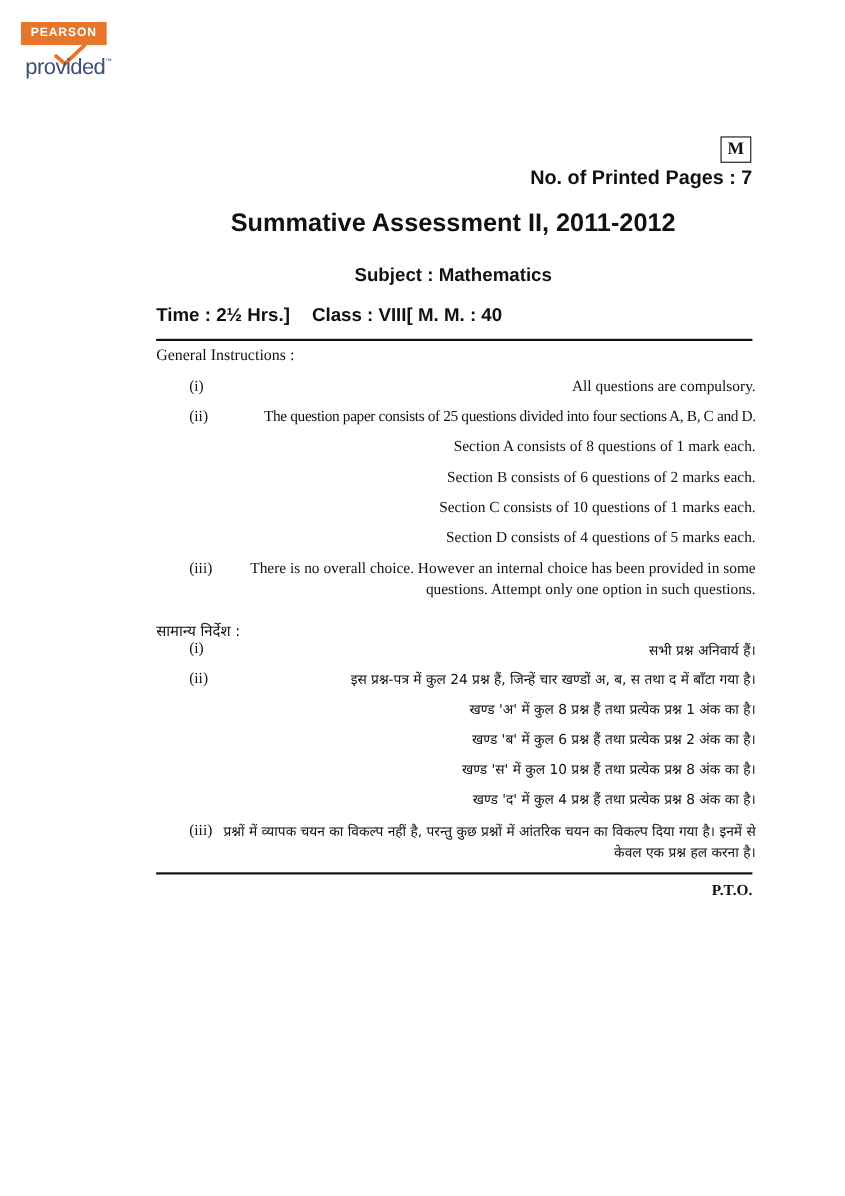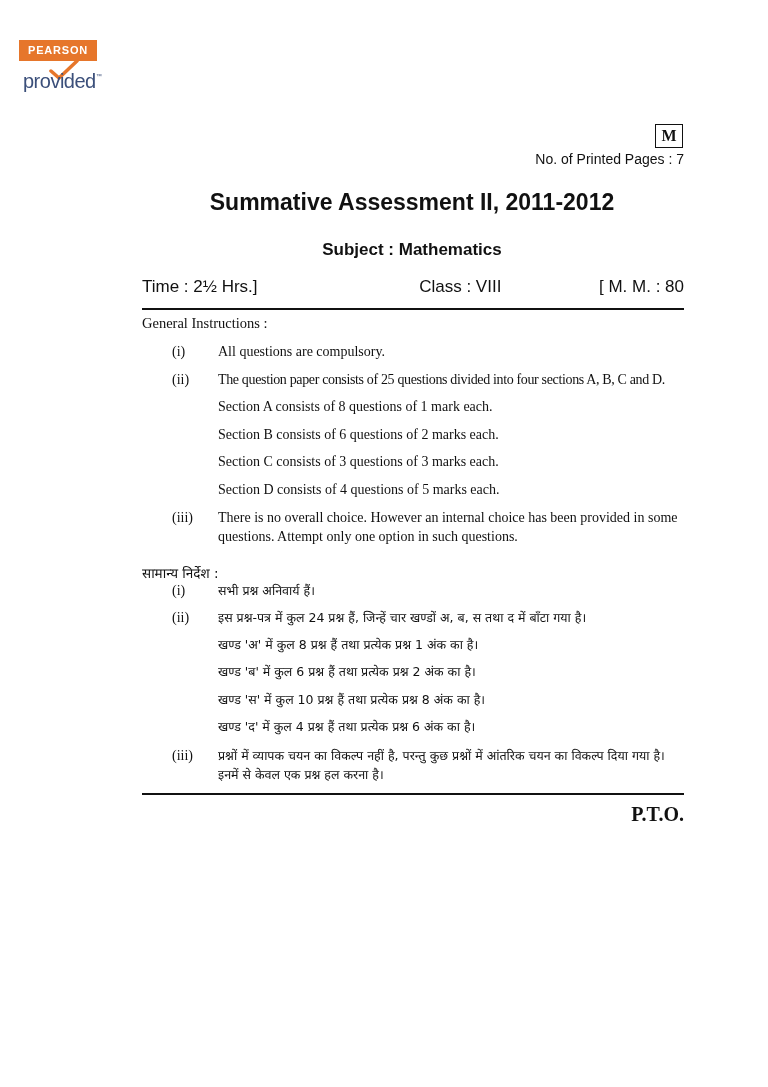--- a/index.html
+++ b/index.html
@@ -1,108 +1,108 @@
 <!DOCTYPE html>
 <html><head>
 <meta charset="utf-8">
 <style>
   html, body { margin: 0; padding: 0; }
   body {
     width: 768px; height: 1087px; background: #ffffff; position: relative;
     overflow: hidden; color: #111;
     font-family: "Liberation Serif", serif;
   }
-  .logo { position: absolute; left: 19px; top: 20px; width: 78px; margin-top: 20px; }
+  .logo { position: absolute; left: 19px; top: 20px; width: 78px; }
   .logo-badge {
     background: #e6762b; color: #fff; font-family: "Liberation Sans", sans-serif;
     font-weight: bold; font-size: 11px; letter-spacing: 0.8px; text-align: center;
     height: 21px; line-height: 21px; width: 78px;
   }
   .logo-check { position: absolute; left: 30px; top: 19px; width: 30px; height: 22px; }
   .logo-word {
     position: absolute; left: 4px; top: 30px; font-family: "Liberation Sans", sans-serif;
     font-size: 20px; color: #3b4f7a; letter-spacing: -0.5px;
   }
   .logo-word sup { font-size: 6px; vertical-align: 10px; }
 
   .code-box {
     position: absolute; left: 655px; top: 124px; width: 26px; height: 22px;
     border: 1.5px solid #111; text-align: center; font-weight: bold; font-size: 16px; line-height: 22px;
   }
   .printed-pages {
     position: absolute; right: 84px; top: 151px; font-family: "Liberation Sans", sans-serif;
-    font-weight: normal; font-size: 14px;
+    font-weight: bold; font-size: 18px;
   }
   .title {
     position: absolute; left: 0; width: 824px; top: 189px; text-align: center;
     font-family: "Liberation Sans", sans-serif; font-weight: bold; font-size: 23px;
   }
   .subject {
     position: absolute; left: 0; width: 824px; top: 240px; text-align: center;
     font-family: "Liberation Sans", sans-serif; font-weight: bold; font-size: 17px;
   }
   .meta-row {
-    position: absolute; left: 142px; width: 542px; top: 277px; display: flex; justify-content: space-between;
-    font-family: "Liberation Sans", sans-serif; font-weight: normal; font-size: 17px;
+    position: absolute; left: 142px; width: 542px; top: 277px; display: flex; 
+    font-family: "Liberation Sans", sans-serif; font-weight: bold; font-size: 17px;
   }
-  .meta-row .class { margin-left: 64px; }
+  .meta-row .class { margin-left: 20px; }
   .rule { position: absolute; left: 142px; width: 542px; height: 2px; background: #111; }
   .rule.top { top: 308px; }
   .rule.bottom { top: 793px; height: 1.5px; }
 
   .section-head {
     position: absolute; left: 142px; font-weight: normal; font-size: 14.5px;
   }
   .item { position: absolute; left: 142px; width: 545px; font-size: 14px; line-height: 19px; }
   .item .num { position: absolute; left: 30px; }
-  .item .txt { position: absolute; left: 76px; right: 0; }
+  .item .txt { position: absolute; left: 60px; right: 0; text-align: right; }
   .hindi { font-family: "DejaVu Sans", sans-serif; font-size: 12.5px; }
   .pto {
-    position: absolute; right: 84px; top: 803px; font-weight: bold; font-size: 20px;
+    position: absolute; right: 84px; top: 803px; font-weight: bold; font-size: 14px;
   }
 </style>
 </head>
 <body>
 
 <div class="logo">
   <div class="logo-badge">PEARSON</div>
   <svg class="logo-check" viewBox="0 0 30 22">
     <path d="M2 12 L10 19 L28 2" fill="none" stroke="#e6762b" stroke-width="3.5" stroke-linecap="round" stroke-linejoin="round"></path>
   </svg>
   <div class="logo-word"><span>provided</span><sup>™</sup></div>
 </div>
 
 <div class="code-box">M</div>
 <div class="printed-pages">No. of  Printed Pages : 7</div>
 <div class="title">Summative Assessment II, 2011-2012</div>
 <div class="subject">Subject  :  Mathematics</div>
 <div class="meta-row">
   <span>Time : 2½ Hrs.]</span>
   <span class="class">Class : VIII</span>
-  <span>[ M. M. : 80</span>
+  <span>[ M. M. : 40</span>
 </div>
 <div class="rule top"></div>
 
 <div class="section-head" style="top:315px">General Instructions :</div>
 <div class="item" style="top:342px">
   <span class="num">(i)</span>
   <span class="txt">All questions are compulsory.</span>
 </div>
 <div class="item" style="top:370px">
   <span class="num">(ii)</span>
   <span class="txt" style="letter-spacing:-0.35px">The question paper consists of 25 questions divided into four sections A, B, C and D.</span>
 </div>
 <div class="item" style="top:397px">
   <span class="txt">Section A consists of 8 questions of 1 mark each.</span>
 </div>
 <div class="item" style="top:425px">
   <span class="txt">Section B consists of 6 questions of 2 marks each.</span>
 </div>
 <div class="item" style="top:452px">
-  <span class="txt">Section C consists of 3 questions of 3 marks each.</span>
+  <span class="txt">Section C consists of 10 questions of 1 marks each.</span>
 </div>
 <div class="item" style="top:480px">
   <span class="txt">Section D consists of 4 questions of 5 marks each.</span>
 </div>
 <div class="item" style="top:508px">
   <span class="num">(iii)</span>
   <span class="txt">There is no overall choice. However an internal choice has been provided in some questions. Attempt only one option in such questions.</span>
 </div>
 
 <div class="section-head hindi" style="top:564px;font-size:13.5px">सामान्य निर्देश :</div>
@@ -117,21 +117,21 @@
 <div class="item" style="top:635px">
   <span class="txt hindi">खण्ड 'अ' में कुल 8 प्रश्न हैं तथा प्रत्येक प्रश्न 1 अंक का है।</span>
 </div>
 <div class="item" style="top:662px">
   <span class="txt hindi">खण्ड 'ब' में कुल 6 प्रश्न हैं तथा प्रत्येक प्रश्न 2 अंक का है।</span>
 </div>
 <div class="item" style="top:690px">
   <span class="txt hindi">खण्ड 'स' में कुल 10 प्रश्न हैं तथा प्रत्येक प्रश्न 8 अंक का है।</span>
 </div>
 <div class="item" style="top:717px">
-  <span class="txt hindi">खण्ड 'द' में कुल 4 प्रश्न हैं तथा प्रत्येक प्रश्न 6 अंक का है।</span>
+  <span class="txt hindi">खण्ड 'द' में कुल 4 प्रश्न हैं तथा प्रत्येक प्रश्न 8 अंक का है।</span>
 </div>
 <div class="item" style="top:746px">
   <span class="num">(iii)</span>
   <span class="txt hindi">प्रश्नों में व्यापक चयन का विकल्प नहीं है, परन्तु कुछ प्रश्नों में आंतरिक चयन का विकल्प दिया गया है। इनमें से केवल एक प्रश्न हल करना है।</span>
 </div>
 
 <div class="rule bottom"></div>
 <div class="pto">P.T.O.</div>
 
 </body></html>

